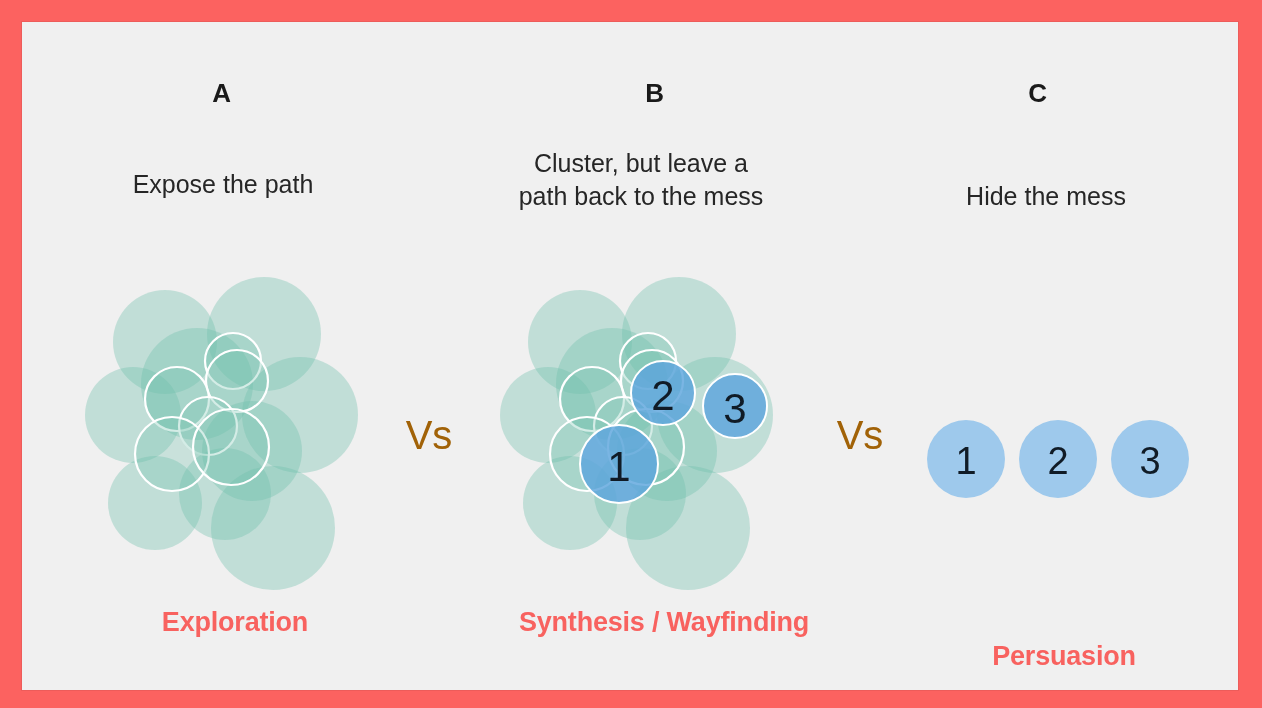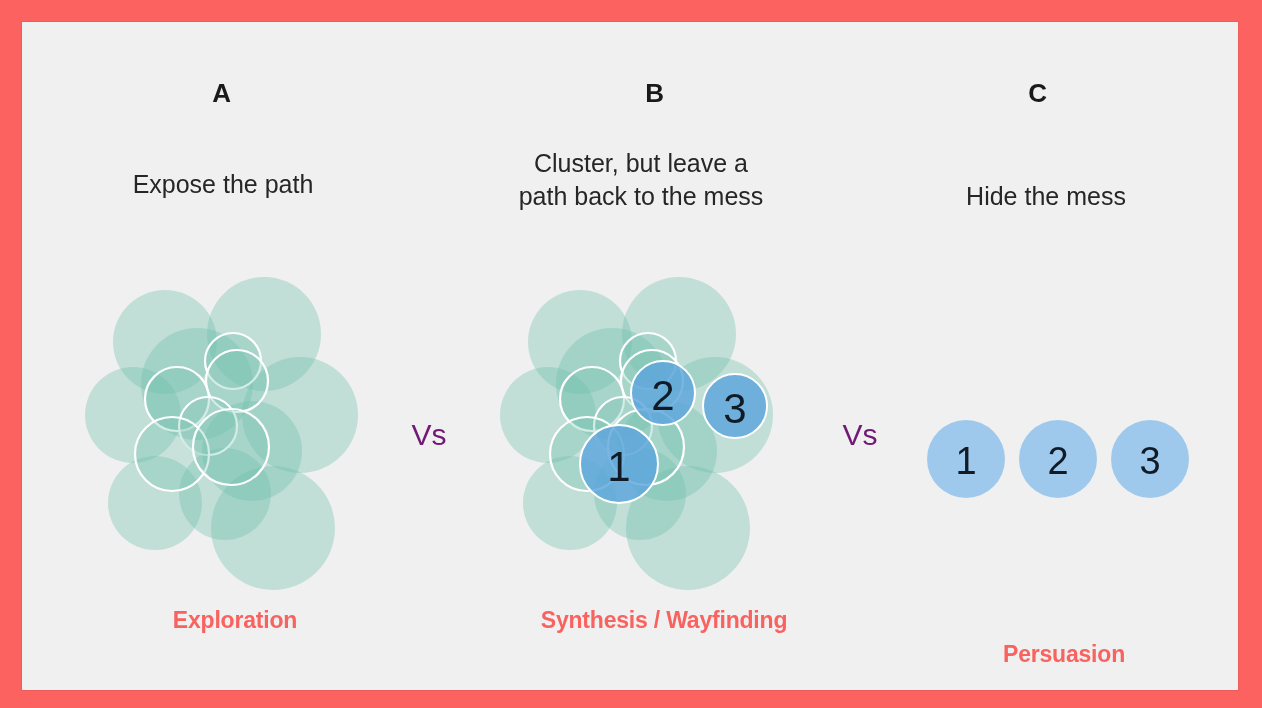--- a/index.html
+++ b/index.html
@@ -38,31 +38,31 @@
     font-size: 25px;
     color: #262626;
     text-align: center;
     transform: translateX(-50%);
     line-height: 1.32;
     white-space: pre-line;
     font-weight: 400;
   }
   .col-footer {
     position: absolute;
-    font-size: 23px;
+    font-size: 27px;
     font-weight: bold;
     color: #f8625f;
     text-align: center;
     transform: translateX(-50%);
     letter-spacing: -0.2px;
   }
   .vs-label {
     position: absolute;
-    font-size: 30px;
-    color: #701a75;
+    font-size: 40px;
+    color: #a16207;
     transform: translate(-50%, -50%);
     font-weight: 400;
   }
   .cluster-svg, .row-svg {
     position: absolute;
     display: block;
   }
   .num-label {
     font-family: "Liberation Sans", sans-serif;
     font-size: 42px;

